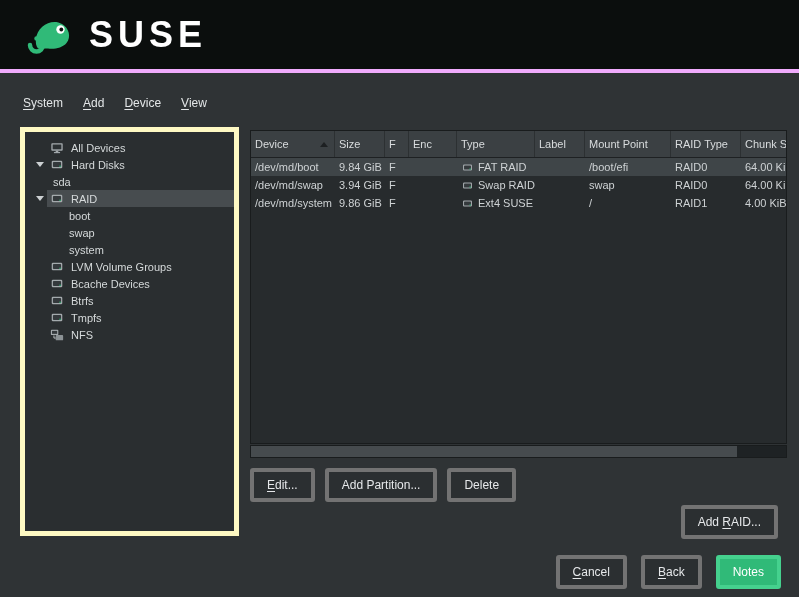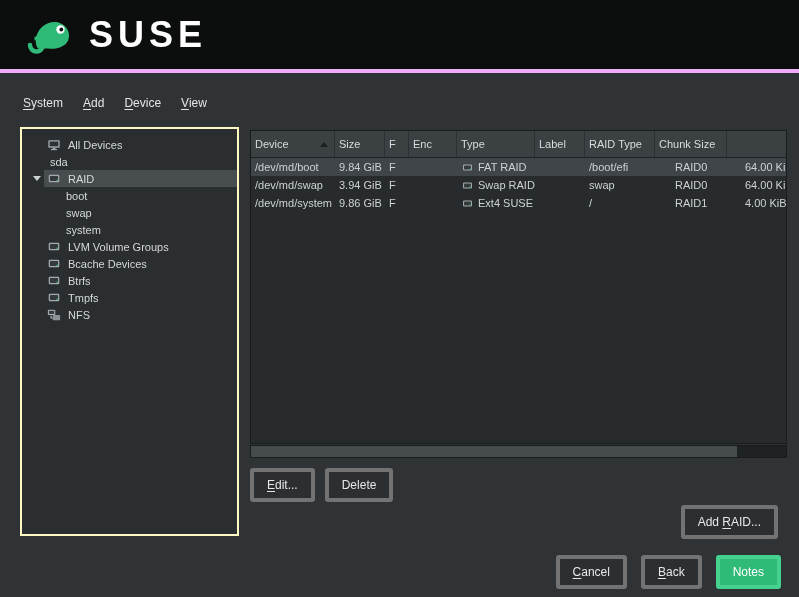--- a/index.html
+++ b/index.html
@@ -20,21 +20,21 @@
   }
   .logo-word { color:#ffffff; font-size:36px; font-weight:bold; letter-spacing:5px; }
 
   
   .menubar { position:absolute; left:14px; top:92px; display:flex; gap:2px; }
   .menu-item { font-size:12px; color:#e3e6e7; padding:4px 9px; cursor:default; }
 
   
   .sidebar {
     position:absolute; left:20px; top:127px; width:219px; height:409px;
-    background:#2a2e30; border:2px solid #fef9c3; padding-top:7px;
+    background:#2a2e30; border:5px solid #fef9c3; padding-top:7px;
   }
   .tree-item { display:flex; align-items:center; height:17px; font-size:11px; color:#d5d9da; padding-left:8px; }
   .tw { width:14px; flex:none; display:flex; justify-content:center; align-items:center; }
   .exp { width:0; height:0; border-left:4px solid transparent; border-right:4px solid transparent; border-top:5px solid #ccd0d2; }
   .tree-content { display:flex; align-items:center; flex:1; height:100%; padding-left:2px; min-width:0; }
   .tree-item.selected .tree-content { background:#474c4f; }
   .ti { width:16px; height:13px; margin-right:6px; flex:none; }
   .ti svg { display:block; }
   .child  { padding-left:26px; }
   .child2 { padding-left:42px; }
@@ -124,20 +124,33 @@
       <div class="tree-content">
         <span class="ti">
             <svg width="16" height="14">
               <use href="#i-monitor"></use>
             </svg>
           </span>
         <span>All Devices</span>
       </div>
     </div>
 
+    <div class="tree-item">
+      <span class="tw">
+          <span class="exp"></span>
+        </span>
+      <div class="tree-content">
+        <span class="ti">
+            <svg width="16" height="13">
+              <use href="#i-drive"></use>
+            </svg>
+          </span>
+        <span>Hard Disks</span>
+      </div>
+    </div>
 
     <div class="tree-item child">
       <div class="tree-content">
         <span>sda</span>
       </div>
     </div>
 
     <div class="tree-item selected">
       <span class="tw">
           <span class="exp"></span>
@@ -234,20 +247,21 @@
     <div class="thead">
       <div class="th c-device">
         <span>Device</span>
         <span class="sort-asc"></span>
       </div>
       <div class="th c-size">Size</div>
       <div class="th c-f">F</div>
       <div class="th c-enc">Enc</div>
       <div class="th c-type">Type</div>
       <div class="th c-label">Label</div>
+      <div class="th c-mount">Mount Point</div>
       <div class="th c-raid">RAID Type</div>
       <div class="th c-chunk">Chunk Size</div>
     </div>
 
     <div class="trow selected">
       <div class="td c-device">/dev/md/boot</div>
       <div class="td c-size">9.84 GiB</div>
       <div class="td c-f">F</div>
       <div class="td c-enc"></div>
       <div class="td c-type">
@@ -302,20 +316,21 @@
       <div class="td c-chunk">4.00 KiB</div>
     </div>
   </div>
 
   <div class="hscroll">
     <div class="hthumb"></div>
   </div>
 
   <div class="row-actions">
     <button class="btn"><u>E</u>dit...</button>
+    <button class="btn">Add Partition...</button>
     <button class="btn">Delete</button>
   </div>
 
   <div class="addraid-wrap">
     <button class="btn">Add <u>R</u>AID...</button>
   </div>
 
 
   <div class="footer-right">
     <button class="btn"><u>C</u>ancel</button>

